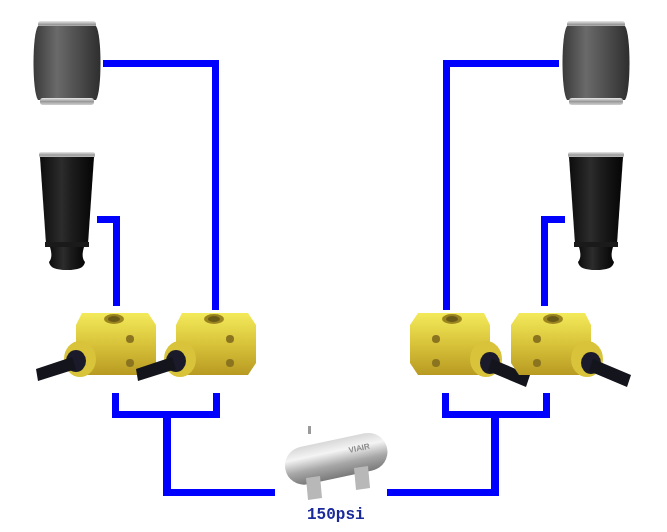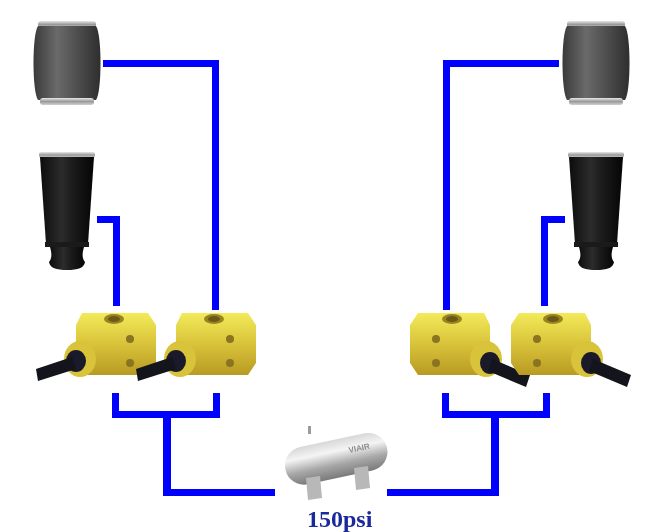--- a/index.html
+++ b/index.html
@@ -1,19 +1,19 @@
 <!DOCTYPE html>
 <html><head>
   <meta charset="utf-8">
   <style>
     html, body { margin: 0; padding: 0; background: #ffffff; }
     body { width: 667px; height: 532px; position: relative; overflow: hidden; font-family: "Liberation Sans", sans-serif; }
     .line { position: absolute; background: #0000ff; }
     .comp { position: absolute; }
-    .label { position: absolute; font-weight: bold; font-size: 24px; font-family: Liberation Serif, serif; }
+    .label { position: absolute; font-weight: bold; font-size: 16px; font-family: Liberation Mono, monospace; }
     svg { display: block; }
   </style>
 </head>
 <body>
 
 <div class="line" style="left:103px;top:60px;width:116px;height:7px;"></div>
 <div class="line" style="left:212px;top:60px;width:7px;height:250px;"></div>
 
 <div class="line" style="left:97px;top:216px;width:23px;height:7px;"></div>
 <div class="line" style="left:113px;top:216px;width:7px;height:90px;"></div>

